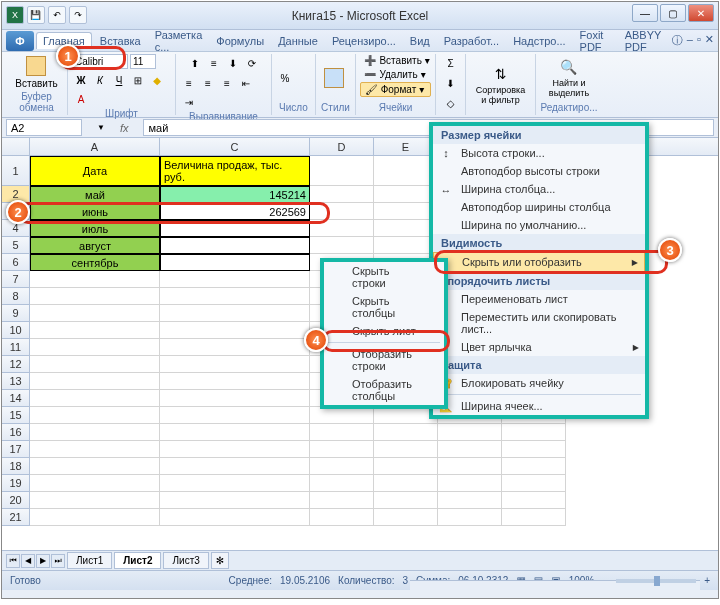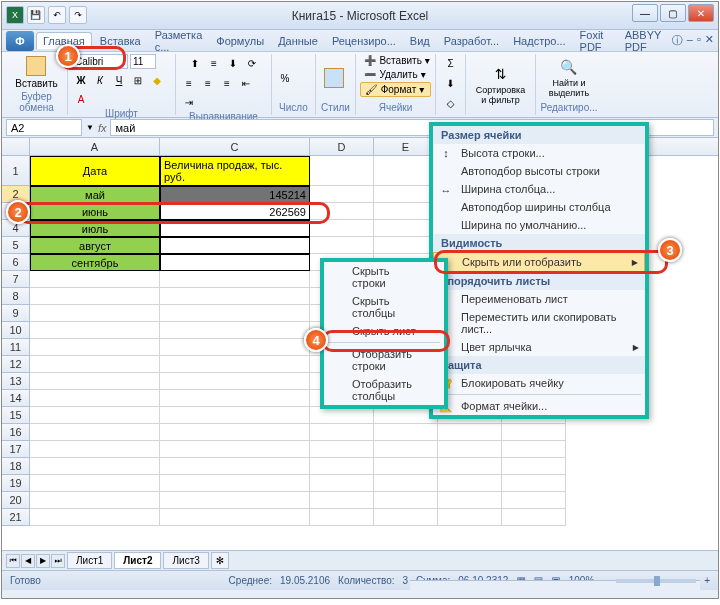--- a/index.html
+++ b/index.html
@@ -23,40 +23,40 @@
 .group-content { display: flex; align-items: center; gap: 2px; flex: 1; }
 .big-btn { display: flex; flex-direction: column; align-items: center; gap: 2px; padding: 2px 4px; font-size: 10px; }
 .icon-box { width: 20px; height: 20px; background: #f8d890; border: 1px solid #c09040; }
 .icon-sort { width: 20px; height: 20px; display: flex; align-items: center; justify-content: center; font-size: 14px; }
 .font-select { font-size: 10px; border: 1px solid #b0c0d8; padding: 1px 2px; background: #fff; }
 .btn-row { display: flex; gap: 1px; flex-wrap: wrap; }
 .tiny-btn { width: 18px; height: 18px; border: 1px solid transparent; display: flex; align-items: center; justify-content: center; font-size: 10px; }
 .cells-group { display: flex; flex-direction: column; gap: 1px; font-size: 10px; }
 .cells-item { display: flex; align-items: center; gap: 3px; padding: 1px 4px; }
 .cells-item.format { background: #fde8a8; border: 1px solid #e0b050; border-radius: 2px; }
-.name-box-bar { height: 20px; background: #e8eef7; display: flex; align-items: center; border-bottom: 1px solid #b0c0d8; padding: 0 4px; gap: 4px; }
+.name-box-bar { height: 20px; background: #e8eef7; display: flex; align-items: center; border-bottom: 1px solid #b0c0d8; padding: 0 4px; gap: 15px; }
 .name-box { width: 76px; height: 17px; background: #fff; border: 1px solid #b0c0d8; font-size: 11px; padding: 0 4px; display: flex; align-items: center; }
 .fx-label { font-style: italic; color: #666; font-size: 11px; }
 .formula-bar { flex: 1; height: 17px; background: #fff; border: 1px solid #b0c0d8; padding: 0 4px; font-size: 11px; display: flex; align-items: center; }
 .grid-area { position: relative; height: 412px; background: #fff; overflow: hidden; }
 .col-headers { display: flex; height: 18px; background: linear-gradient(#f4f7fb,#e4ebf5); border-bottom: 1px solid #b0c0d8; }
 .corner { width: 28px; border-right: 1px solid #b0c0d8; }
 .col-h { border-right: 1px solid #b0c0d8; text-align: center; font-size: 11px; color: #333; line-height: 18px; }
 .col-a { width: 130px; }
 .col-c { width: 150px; }
 .col-o { width: 64px; }
 .rows { }
 .row { display: flex; height: 17px; }
 .row.header-row { height: 30px; }
 .row-h { width: 28px; background: linear-gradient(#f4f7fb,#e4ebf5); border-right: 1px solid #b0c0d8; border-bottom: 1px solid #b0c0d8; text-align: center; font-size: 11px; color: #333; display: flex; align-items: center; justify-content: center; }
 .cell { border-right: 1px solid #d4d4d4; border-bottom: 1px solid #d4d4d4; font-size: 11px; padding: 0 3px; display: flex; align-items: center; }
 .cell.yellow { background: #ffff00; justify-content: center; border: 1px solid #000; }
 .cell.green { background: #92d050; justify-content: center; border: 1px solid #000; }
 .cell.data { border: 1px solid #000; justify-content: flex-end; }
-.cell.data.sel { background: #737373; }
+.cell.data.sel { background: #86efac; }
 .sheet-tabs { height: 20px; background: #e4ecf6; display: flex; align-items: center; border-top: 1px solid #b0c0d8; padding: 0 4px; gap: 2px; font-size: 10px; }
 .sheet-nav { display: flex; gap: 1px; }
 .sheet-nav-btn { width: 14px; height: 14px; border: 1px solid #b0c0d8; display: flex; align-items: center; justify-content: center; font-size: 8px; }
 .sheet-tab { padding: 2px 8px; background: #f0f4fa; border: 1px solid #b0c0d8; }
 .sheet-tab.active { background: #fff; font-weight: bold; }
 .statusbar { height: 20px; background: linear-gradient(#e4ecf6,#d4e0f0); display: flex; align-items: center; padding: 0 8px; font-size: 10px; color: #3a5a88; border-top: 1px solid #b0c0d8; }
 .status-right { margin-left: auto; display: flex; align-items: center; gap: 8px; }
 .zoom-slider { width: 80px; height: 4px; background: #c0d0e4; position: relative; }
 .zoom-thumb { position: absolute; left: 38px; top: -3px; width: 6px; height: 10px; background: #88a8d0; }
 .context-menu { position: absolute; background: #f4f7fb; border: 4px solid #14b8a6; box-shadow: 2px 2px 6px rgba(0,0,0,0.3); font-size: 11px; z-index: 100; }
@@ -492,21 +492,21 @@
         <span class="arrow">▶</span>
       </div>
     <div class="menu-section-title">Защита</div>
     <div class="menu-item">
         <span class="menu-icon">🔐</span>
         <span>Блокировать ячейку</span>
       </div>
     <div class="menu-sep"></div>
     <div class="menu-item">
         <span class="menu-icon">📐</span>
-        <span>Формат ячейки...</span>
+        <span>Ширина ячеек...</span>
       </div>
   </div>
 
   <div class="context-menu" style="left:318px;top:256px;width:128px">
     <div class="menu-item">Скрыть строки</div>
     <div class="menu-item">Скрыть столбцы</div>
     <div class="menu-item">Скрыть лист</div>
     <div class="menu-sep"></div>
     <div class="menu-item">Отобразить строки</div>
     <div class="menu-item">Отобразить столбцы</div>

